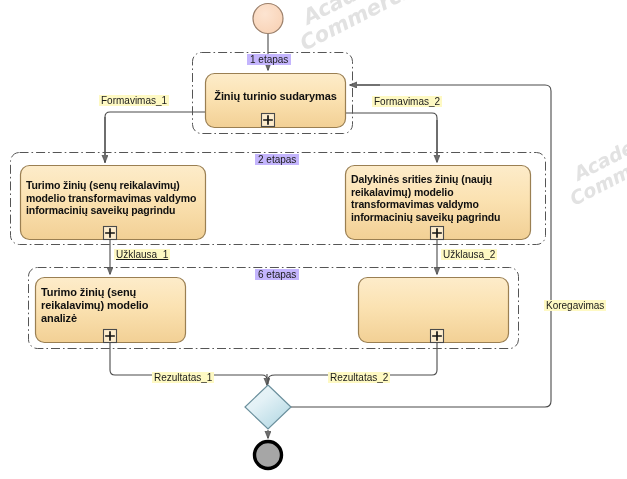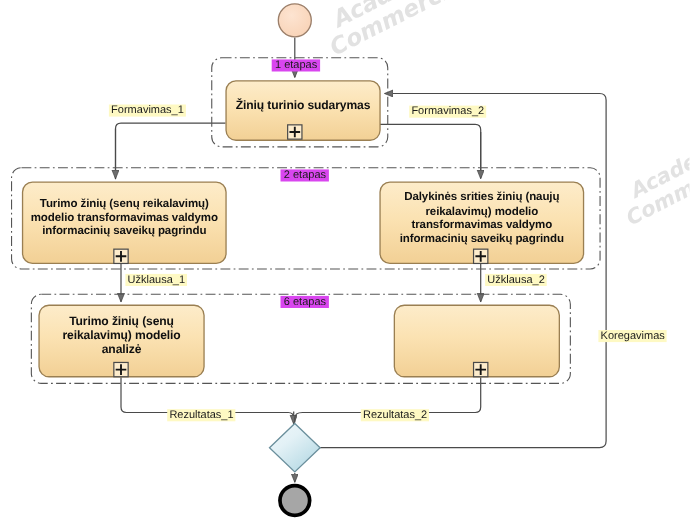--- a/index.html
+++ b/index.html
@@ -39,35 +39,35 @@
     height: 479px;
     z-index: 3;
   }
 
   .task {
     position: absolute;
     box-sizing: border-box;
     display: flex;
     align-items: center;
     justify-content: center;
-    text-align: center;
+    text-align: left;
     font-weight: bold;
     font-size: 10.5px;
     line-height: 12.5px;
     color: #101010;
     padding: 3px 5px 12px 5px;
     letter-spacing: -0.1px;
   }
   .task.small { font-size: 11px; line-height: 13px; }
 
   .pool-label {
     position: absolute;
     font-size: 10px;
     color: #1a1a1a;
-    background: #d946ef;
+    background: #c4b5fd;
     padding: 0 3px;
     white-space: nowrap;
   }
 
   .flow-label {
     position: absolute;
     font-size: 10px;
     color: #1a1a1a;
     background: #fef9c3;
     padding: 0 2px;
@@ -197,21 +197,21 @@
 
     <div class="task" style="left:346px; top:166px; width:184px; height:73px;">Dalykinės srities žinių (naujų reikalavimų) modelio transformavimas valdymo informacinių saveikų pagrindu</div>
 
     <div class="task small" style="left:36px; top:278px; width:149px; height:64px;">Turimo žinių (senų reikalavimų) modelio analizė</div>
 
 
     <div class="flow-label" style="left:99px; top:95px;">Formavimas_1</div>
 
     <div class="flow-label" style="left:372px; top:96px;">Formavimas_2</div>
 
-    <div class="flow-label" style="left:114px; top:249px;">Užklausa_1</div>
+    <div class="flow-label" style="left:114px; top:249px;text-decoration:underline;">Užklausa_1</div>
 
     <div class="flow-label" style="left:441px; top:249px;">Užklausa_2</div>
 
     <div class="flow-label" style="left:152px; top:372px;">Rezultatas_1</div>
 
     <div class="flow-label" style="left:328px; top:372px;">Rezultatas_2</div>
 
     <div class="flow-label" style="left:544px; top:256px;margin-top:44px;">Koregavimas</div>
   </div>
 </div>

